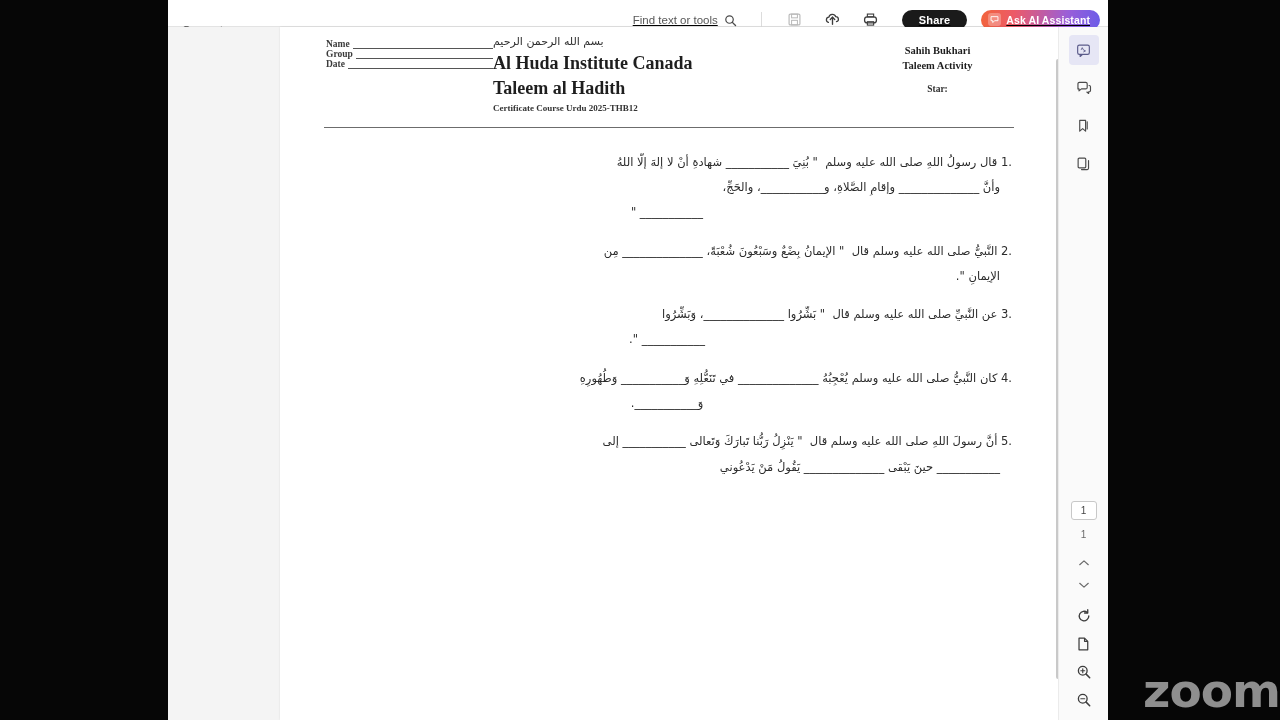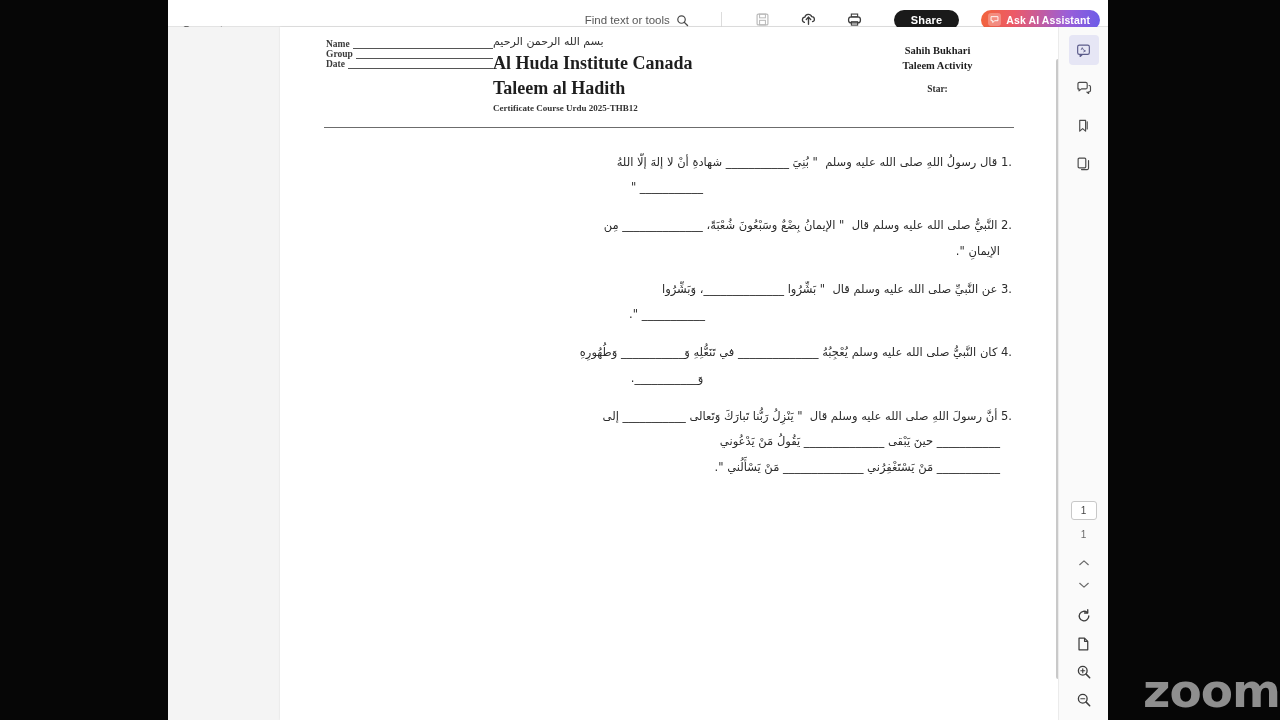--- a/index.html
+++ b/index.html
@@ -31,21 +31,21 @@
   }
   .tool-menu { display:flex; align-items:center; gap:22px; margin-left:14px;flex-direction:column; }
   .tool-menu .tm {
     font-size:11.5px; color:#4a4a4a; letter-spacing:.1px;
     cursor:pointer; white-space:nowrap;
   }
   .tool-menu .tm:first-child { color:#3a3a3a; }
 
   .tb-right {
     position:absolute; right:8px; top:0; height:39px;
-    display:flex; align-items:center; gap:16px;
+    display:flex; align-items:center; gap:8px;text-decoration:underline;
   }
   .find-box { display:flex; align-items:center; gap:6px; margin-right:14px; }
   .find-label { font-size:11.5px; color:#585858; white-space:nowrap; }
   .find-ico { width:13px; height:13px; display:block; }
 
   .tb-divider { width:1px; height:16px; background:#dcdcdc; margin:0 10px 0 2px; }
 
   .tb-icon {
     width:30px; height:27px; display:flex; align-items:center; justify-content:center;
     cursor:pointer;
@@ -269,20 +269,21 @@
               <div class="hr-star">Star:</div>
             </div>
           </div>
 
           <div class="head-rule"></div>
 
           <div class="qlist">
 
             <div class="q">
               <div class="q-line">.1 قال رسولُ اللهِ صلى الله عليه وسلم  " بُنِيَ ___________ شهادةِ أنْ لا إلهَ إلّا اللهُ</div>
+              <div class="q-line r2">وأنَّ ______________ وإقامِ الصَّلاةِ، و___________، والحَجِّ،</div>
               <div class="q-line c">___________ "</div>
             </div>
 
             <div class="q">
               <div class="q-line">.2 النَّبيُّ صلى الله عليه وسلم قال  " الإيمانُ بِضْعٌ وسَبْعُونَ شُعْبَةً، ______________ مِن</div>
               <div class="q-line r2">الإيمانِ ".</div>
             </div>
 
             <div class="q">
               <div class="q-line">.3 عن النَّبيِّ صلى الله عليه وسلم قال  " بَشِّرُوا ______________، وَبَشِّرُوا</div>
@@ -290,21 +291,20 @@
             </div>
 
             <div class="q">
               <div class="q-line">.4 كان النَّبيُّ صلى الله عليه وسلم يُعْجِبُهُ ______________ في تَنَعُّلِهِ وَ___________ وَطُهُورِهِ</div>
               <div class="q-line c">وَ___________.</div>
             </div>
 
             <div class="q">
               <div class="q-line">.5 أنَّ رسولَ اللهِ صلى الله عليه وسلم قال  " يَنْزِلُ رَبُّنا تَبارَكَ وَتَعالى ___________ إلى</div>
               <div class="q-line r2">___________ حينَ يَبْقى ______________ يَقُولُ مَنْ يَدْعُوني</div>
-              <div class="q-line r2">___________ مَنْ يَسْتَغْفِرُني ______________ مَنْ يَسْأَلُني ".</div>
             </div>
 
           </div>
         </div>
       </div>
 
       <div id="scrollbar"></div>
     </div>
 
     <div id="rail">

